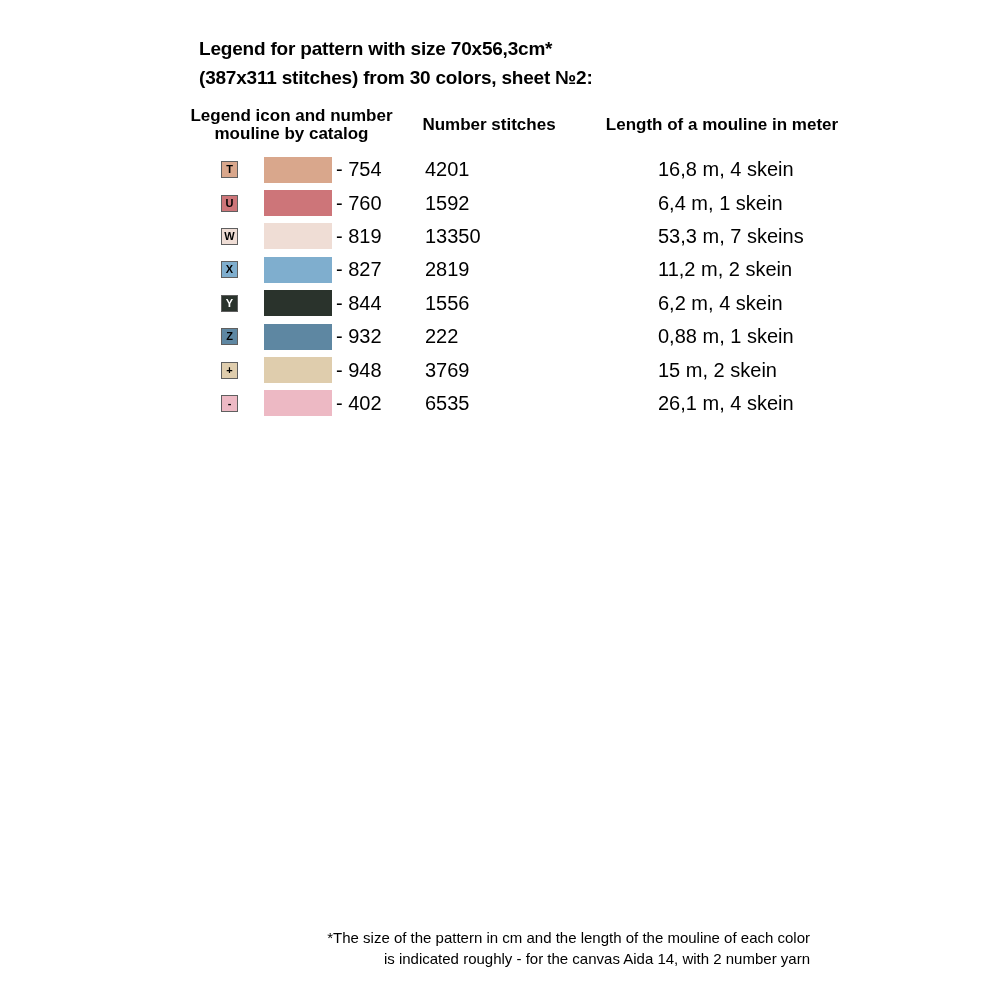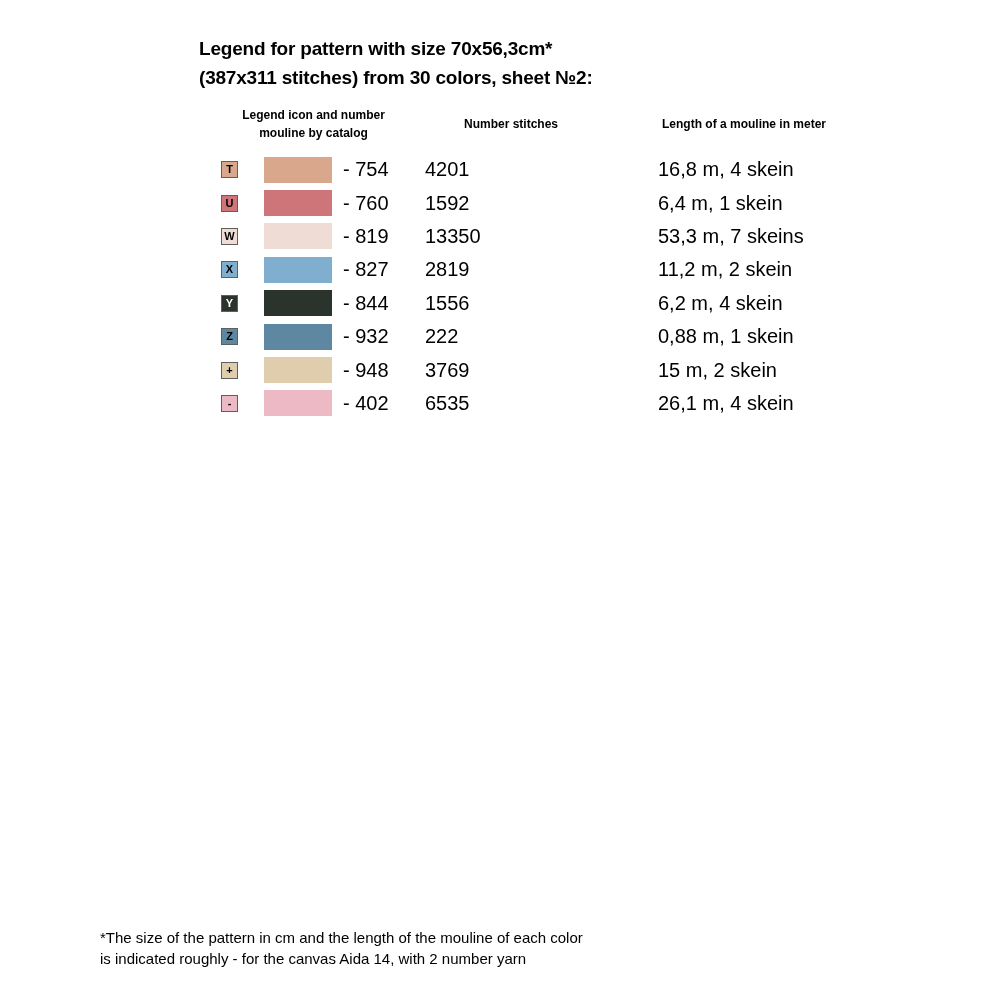--- a/index.html
+++ b/index.html
@@ -10,47 +10,47 @@
     font-family: "Liberation Sans", "DejaVu Sans", sans-serif;
     color: #000000;
     overflow: hidden;
   }
   .title-block {
     position: absolute; left: 199px; top: 34px;
     font-size: 19px; font-weight: 700; line-height: 29px;
     letter-spacing: -0.2px;
   }
   .header-row {
-    position: absolute; left: 186px; top: 107px;
+    position: absolute; left: 164px; top: 107px;
     display: grid; grid-template-columns: 255px 140px 326px;
     align-items: center;
-    font-weight: 700; font-size: 12px; line-height: 17.5px;
+    font-weight: 700; font-size: 17px; line-height: 17.5px;
   }
   .header-cell { text-align: center; }
   .rows-block { position: absolute; left: 170px; top: 153px; }
   .legend-row {
     display: grid;
     grid-template-columns: 94px 68px 93px 140px 330px;
     height: 33.4px; align-items: center;
     font-size: 20px;
   }
   .icon-cell { padding-left: 51px; }
   .icon-box {
     width: 17px; height: 17px;
     border: 1px solid #5f5f5f;
     display: flex; align-items: center; justify-content: center;
     font-size: 11px; font-weight: 700; line-height: 1;
   }
   .swatch { width: 68px; height: 26px; }
-  .code-cell { padding-left: 11px; white-space: nowrap; }
+  .code-cell { padding-left: 4px; white-space: nowrap; }
   .stitches-cell { text-align: left; }
   .length-cell { padding-left: 93px; white-space: nowrap; }
   .footnote {
     position: absolute; left: 100px; top: 928px; width: 710px;
-    text-align: left; font-size: 15px; line-height: 20.5px;
+    text-align: right; font-size: 15px; line-height: 20.5px;
   }
 </style>
 </head>
 <body>
 
 <div class="title-block">
   <div>Legend for pattern with size 70x56,3cm*</div>
   <div>(387x311 stitches) from 30 colors, sheet №2:</div>
 </div>
 

